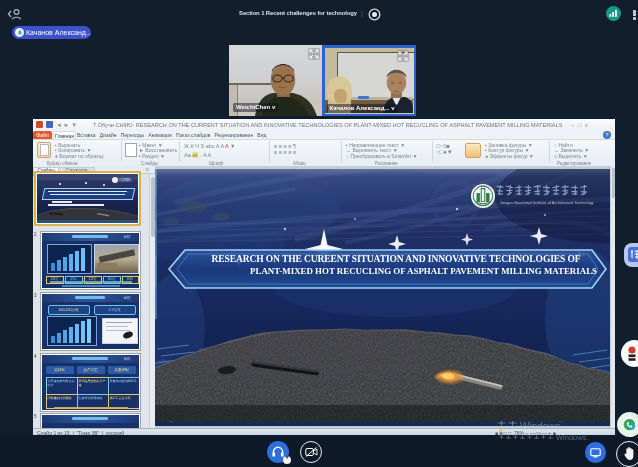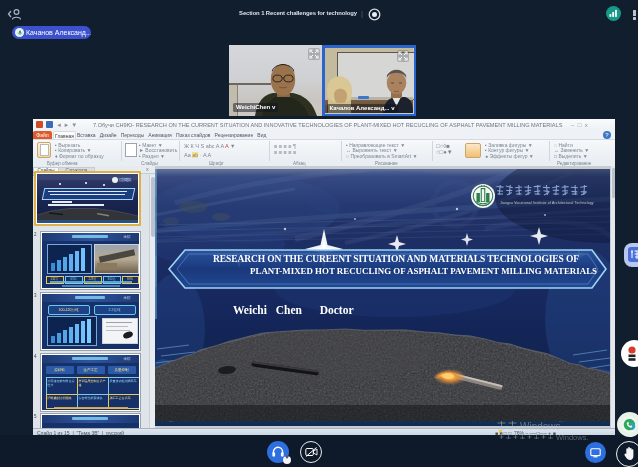--- a/index.html
+++ b/index.html
@@ -398,23 +398,22 @@
       <path d="M318.9 29 A 9.4 9.4 0 0 0 337.1 29 L336.6 31.5 A 9.4 9.4 0 0 1 319.4 31.5 Z" fill="#2e7d4f"></path>
       <path d="M319.4 30 C321.4 35.5 334.6 35.5 336.6 30 C333.6 37 322.4 37 319.4 30 Z" fill="#2e7d4f"></path>
       <rect x="325.7" y="19" width="4.6" height="14" fill="#2e7d4f"></rect>
       <rect x="326.8" y="20.2" width="2.4" height="12" fill="#f4f6f2"></rect>
       <rect x="321.5" y="24" width="3.4" height="9" fill="#2e7d4f"></rect>
       <rect x="331.1" y="24" width="3.4" height="9" fill="#2e7d4f"></rect>
       <path d="M320 21 C322 18 326 16.5 328 16.5 C330 16.5 334 18 336 21" stroke="#2e7d4f" stroke-width="1" fill="none" stroke-dasharray="1 0.8"></path>
     </g>
   </svg>
 
-  <div class="abs nw" style="left:40px;top:88px;width:402px;text-align:center;font-family:'Liberation Serif',serif;font-weight:bold;font-size:9.5px;color:#fff;letter-spacing:-0.1px;">RESEARCH ON THE CUREENT SITUATION AND MATERIALS TECHNOLOGIES OF</div>
+  <div class="abs nw" style="left:40px;top:88px;width:402px;text-align:center;font-family:'Liberation Serif',serif;font-weight:bold;font-size:9.5px;color:#fff;letter-spacing:-0.1px;">RESEARCH ON THE CUREENT SITUATION AND INNOVATIVE TECHNOLOGIES OF</div>
   <div class="abs nw" style="left:40px;top:100px;width:402px;text-align:right;font-family:'Liberation Serif',serif;font-weight:bold;font-size:8.9px;color:#fff;letter-spacing:0px;">PLANT-MIXED HOT RECUCLING OF ASPHALT PAVEMENT MILLING MATERIALS</div>
-  <div class="abs nw" style="left:78px;top:138px;font-family:'Liberation Serif',serif;font-weight:bold;font-size:11.5px;color:#fff;word-spacing:6px;">Weichi Chen&nbsp; Doctor</div>
   <svg class="abs" style="left:341px;top:18px" width="94" height="13" viewBox="0 0 94 13">
           <g stroke="#8fa9da" stroke-width="1.1" opacity="0.95">
             <line x1="0.5" y1="2.5" x2="7.5" y2="3.1"></line>
             <line x1="1.0" y1="6.7" x2="7.0" y2="7.2"></line>
             <line x1="4.3" y1="1" x2="3.1" y2="11"></line>
             <line x1="1.5" y1="10" x2="7.0" y2="10"></line>
             <line x1="9.8" y1="2.0" x2="16.8" y2="3.7"></line>
             <line x1="10.3" y1="6.5" x2="16.3" y2="6.5"></line>
             <line x1="14.3" y1="1" x2="13.2" y2="11"></line>
             <line x1="10.8" y1="11" x2="15.8" y2="8.5"></line>

